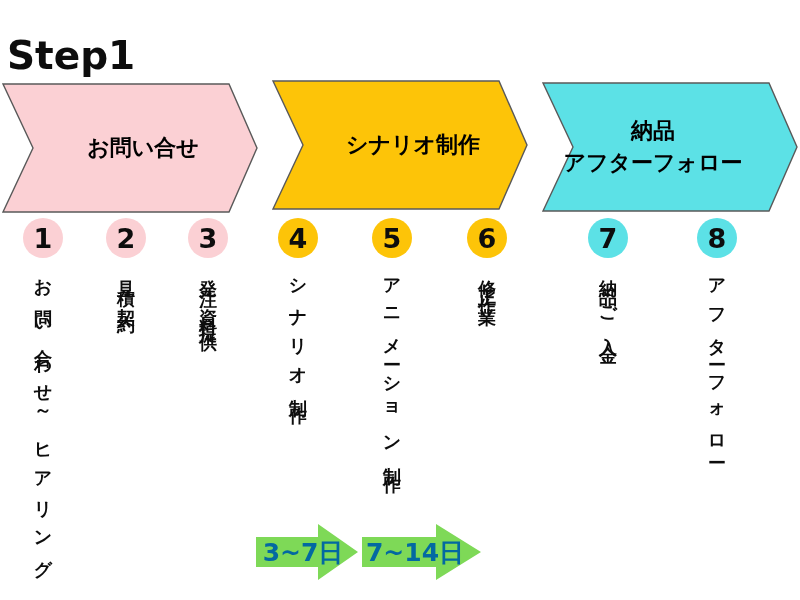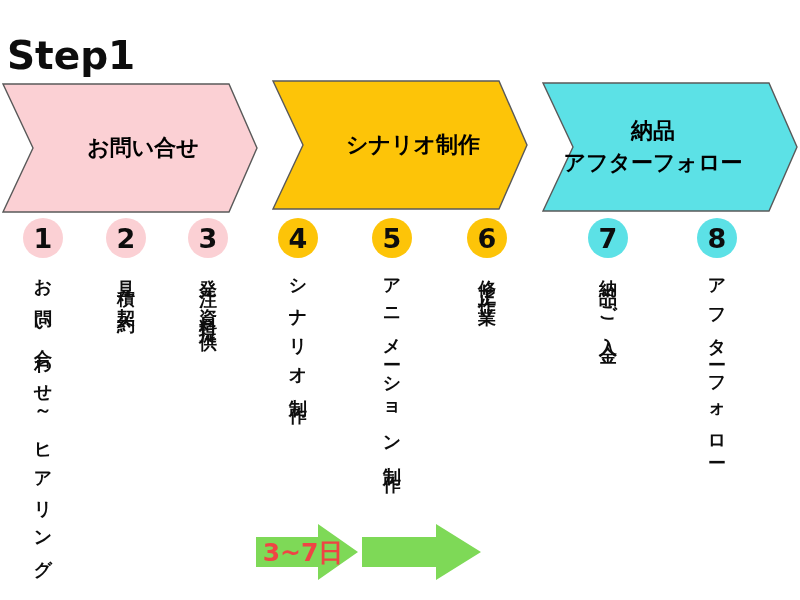--- a/index.html
+++ b/index.html
@@ -47,21 +47,21 @@
   .v1{left:33px}.v2{left:116px}.v3{left:198px}.v4{left:288px}
   .v5{left:382px}.v6{left:477px}.v7{left:598px}.v8{left:707px}
 
   
   .garrow{position:absolute;top:522px;}
   .g1{left:256px;width:104px;height:60px}
   .g2{left:362px;width:122px;height:60px}
   .garrow polygon{fill:#7ED957;}
   .garrow-label{
     position:absolute;top:522px;height:60px;display:flex;align-items:center;justify-content:center;
-    font-size:25px;font-weight:700;color:#ef4444;white-space:nowrap;
+    font-size:25px;font-weight:700;color:#0369a1;white-space:nowrap;
   }
   .gl1{left:258px;width:90px}
   .gl2{left:364px;width:102px}
 </style>
 </head>
 <body>
 
 <div class="canvas">
 
   <div class="step-title t1">Step1</div>
@@ -107,14 +107,15 @@
   <div class="vlabel v8">アフターフォロー</div>
 
   <svg class="garrow g1" viewBox="0 0 104 60">
     <polygon points="0,15 62,15 62,2 102,30 62,58 62,45 0,45"></polygon>
   </svg>
   <div class="garrow-label gl1">3~7日</div>
 
   <svg class="garrow g2" viewBox="0 0 122 60">
     <polygon points="0,15 74,15 74,2 119,30 74,58 74,45 0,45"></polygon>
   </svg>
+  <div class="garrow-label gl2">7~14日</div>
 
 </div>
 
 </body></html>

